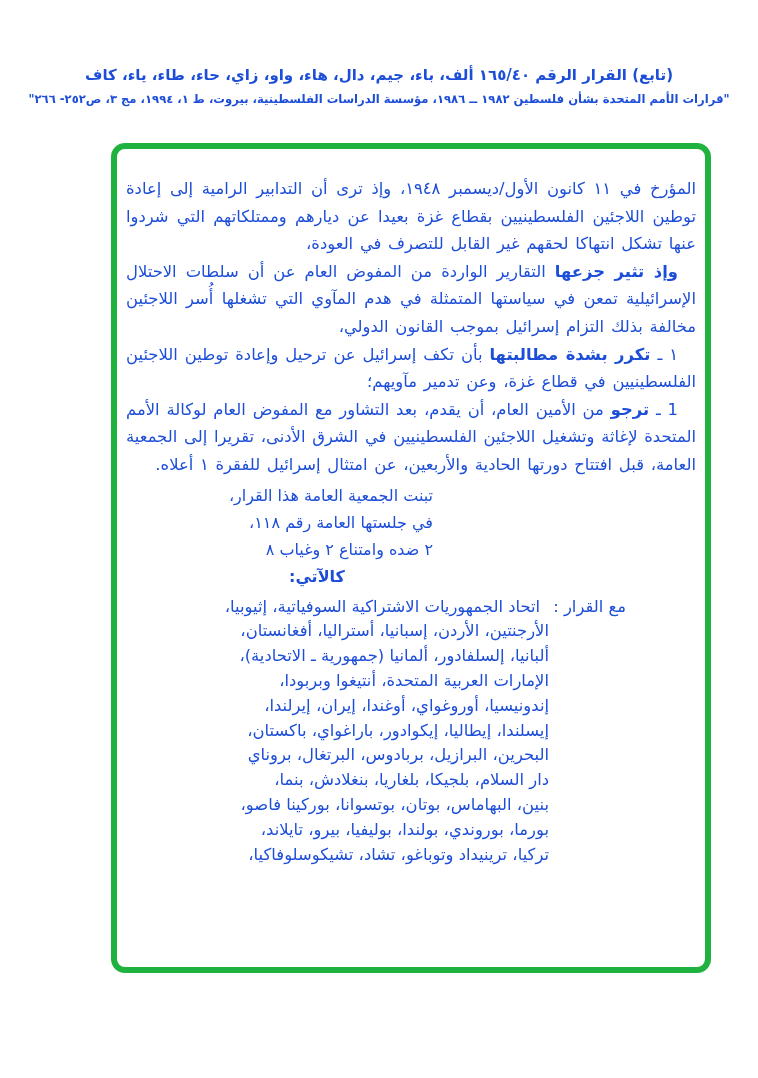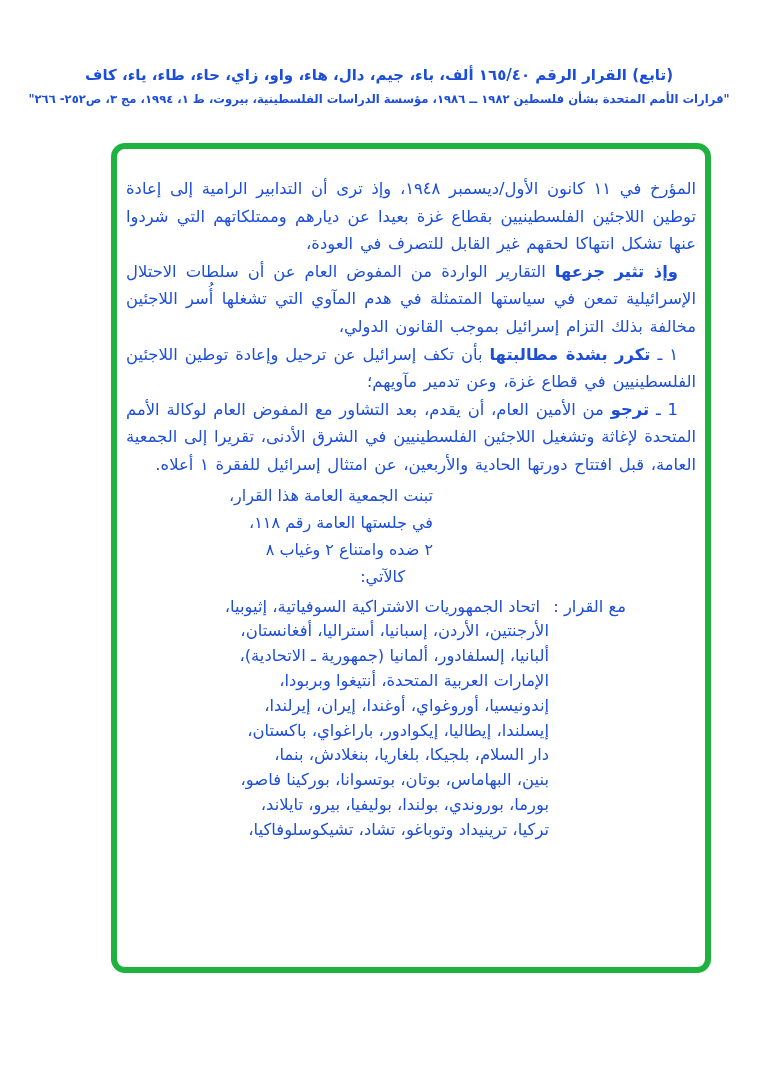--- a/index.html
+++ b/index.html
@@ -44,21 +44,21 @@
   .body-text p.ind{text-indent:18px;}
   .lead{font-weight:bold;}
   .adoption{
     width:-moz-fit-content;width:fit-content;
     margin:3px 263px 0 0;
     font-size:16px;
     line-height:27px;
     text-align:right;
     white-space:nowrap;
   }
-  .adoption .ad-ind{padding-left:0;padding-right:28px;text-align:right;}
+  .adoption .ad-ind{padding-left:0;padding-right:28px;text-align:center;font-weight:bold;}
   .vote{
     margin:5px 70px 0 0;
     font-size:16.4px;
     line-height:24.8px;
     white-space:nowrap;
     text-align:right;
   }
   .vote .vlabel{margin-left:13px;}
   .vote .country-line{margin-right:77px;}
   .page-number{
@@ -95,20 +95,21 @@
         <div class="ad-ind">كالآتي:</div>
       </div>
 
       <div class="vote">
         <div><span class="vlabel">مع القرار :</span><span>اتحاد الجمهوريات الاشتراكية السوفياتية، إثيوبيا،</span></div>
         <div class="country-line">الأرجنتين، الأردن، إسبانيا، أستراليا، أفغانستان،</div>
         <div class="country-line">ألبانيا، إلسلفادور، ألمانيا (جمهورية ـ الاتحادية)،</div>
         <div class="country-line">الإمارات العربية المتحدة، أنتيغوا وبربودا،</div>
         <div class="country-line">إندونيسيا، أوروغواي، أوغندا، إيران، إيرلندا،</div>
         <div class="country-line">إيسلندا، إيطاليا، إيكوادور، باراغواي، باكستان،</div>
+        <div class="country-line">البحرين، البرازيل، بربادوس، البرتغال، بروناي</div>
         <div class="country-line">دار السلام، بلجيكا، بلغاريا، بنغلادش، بنما،</div>
         <div class="country-line">بنين، البهاماس، بوتان، بوتسوانا، بوركينا فاصو،</div>
         <div class="country-line">بورما، بوروندي، بولندا، بوليفيا، بيرو، تايلاند،</div>
         <div class="country-line">تركيا، ترينيداد وتوباغو، تشاد، تشيكوسلوفاكيا،</div>
       </div>
 
     </div>
   </div>
 
 

